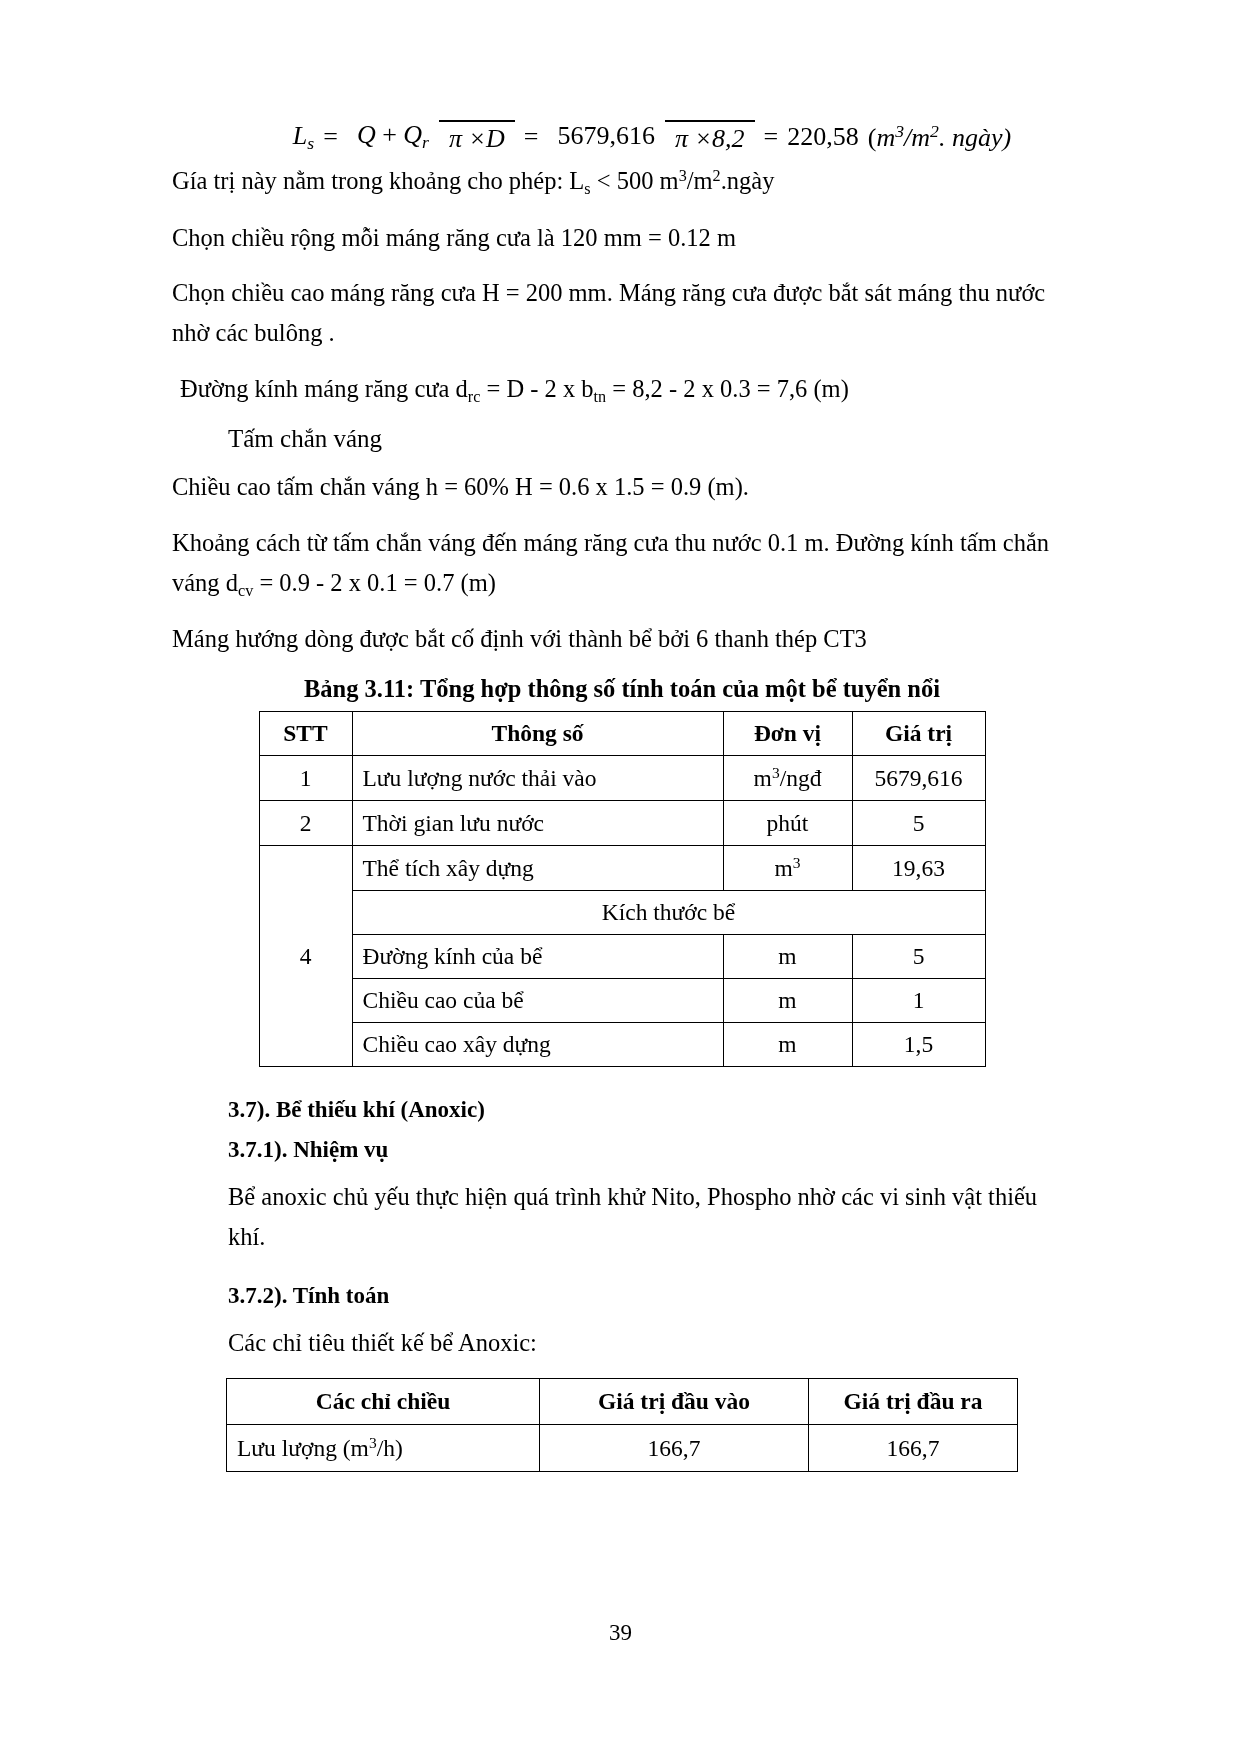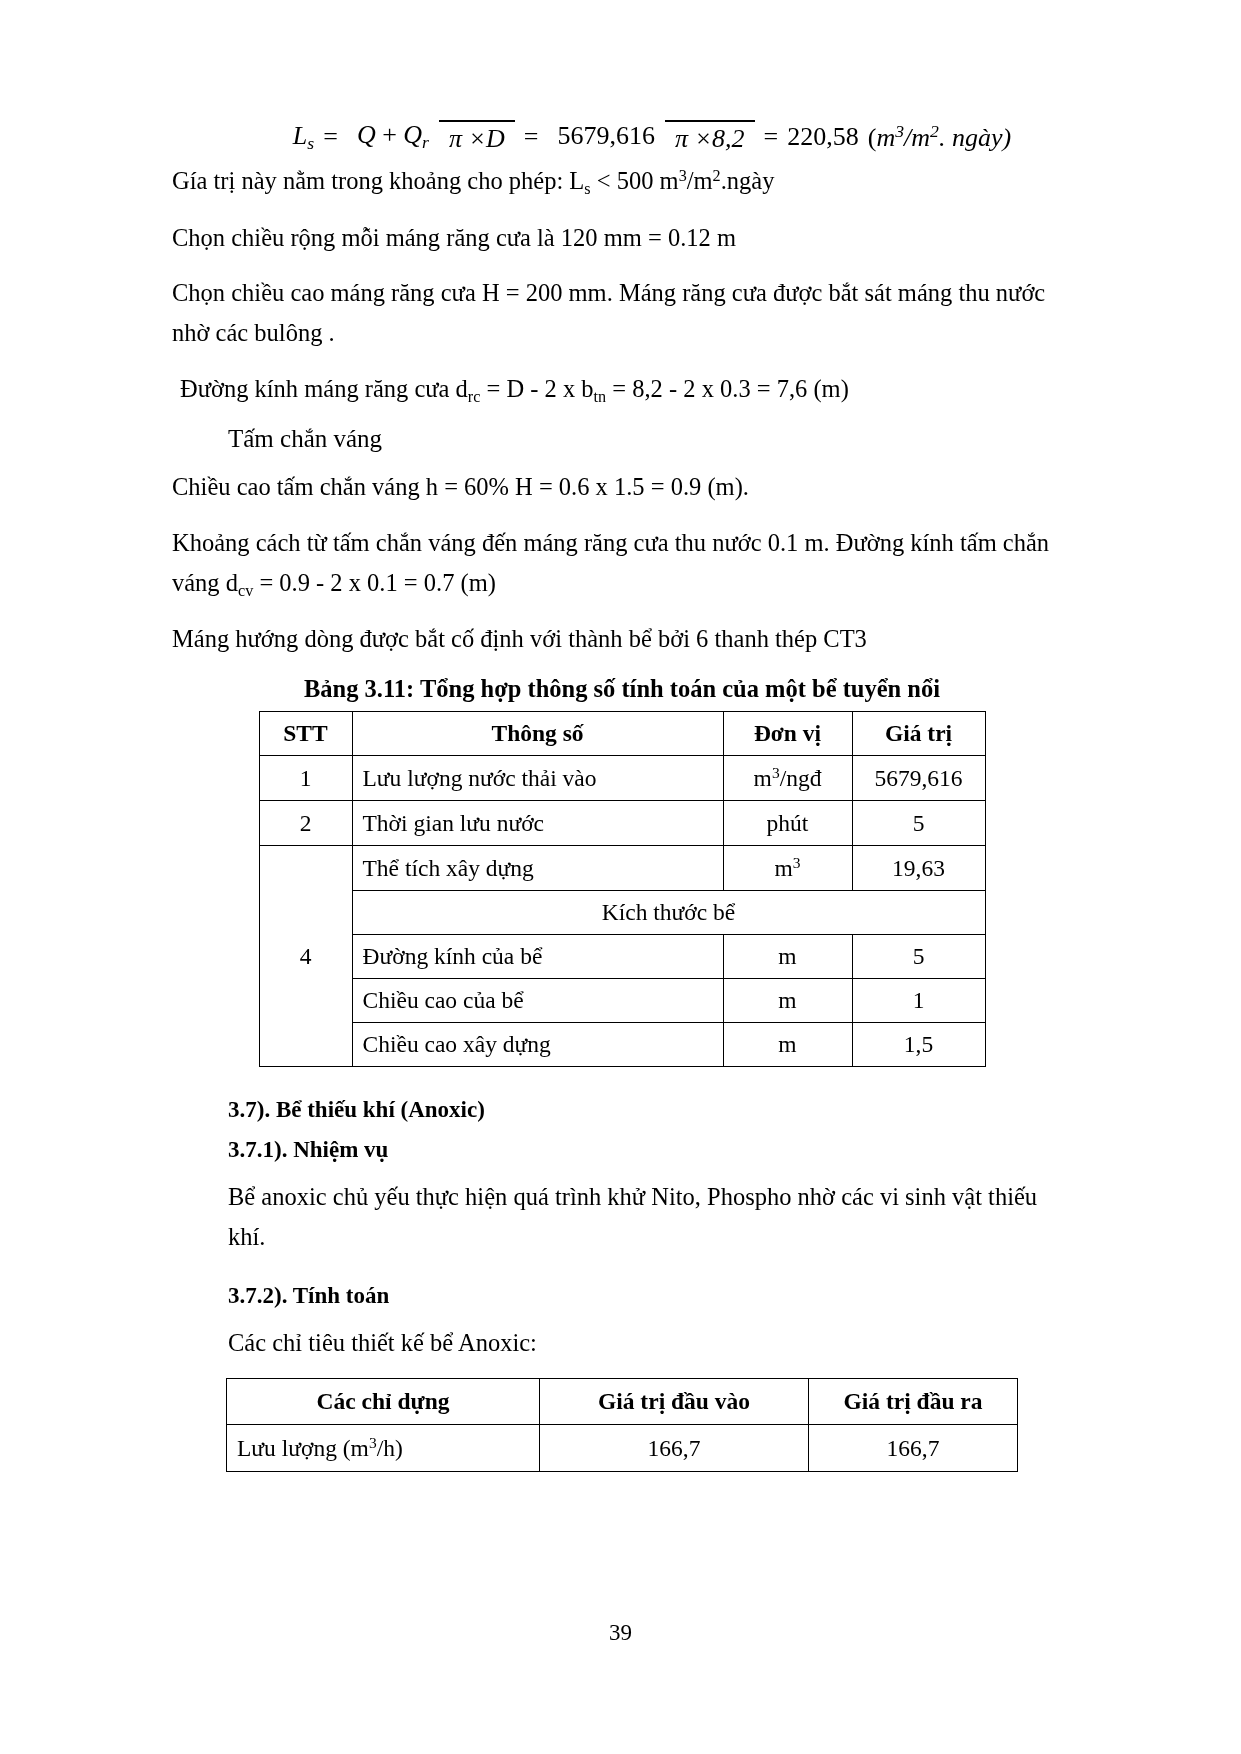--- a/index.html
+++ b/index.html
@@ -256,21 +256,21 @@
     <p class="para indent-big">Bể anoxic chủ yếu thực hiện quá trình khử Nito, Phospho nhờ các vi sinh vật thiếu khí.</p>
 
     <div class="spacer-sm"></div>
 
     <div class="section-h">3.7.2). Tính toán</div>
     <p class="para indent-big">Các chỉ tiêu thiết kế bể Anoxic:</p>
 
     <table class="doc-table2">
       <thead>
         <tr>
-          <th class="t2-c1">Các chỉ dựng</th>
+          <th class="t2-c1">Các chỉ chiều</th>
           <th class="t2-c2">Giá trị đầu vào</th>
           <th class="t2-c3">Giá trị đầu ra</th>
         </tr>
       </thead>
       <tbody>
         <tr>
           <td class="t2-c1"><span>Lưu lượng (m</span><sup>3</sup><span>/h)</span></td>
           <td class="t2-c2">166,7</td>
           <td class="t2-c3">166,7</td>
         </tr>

